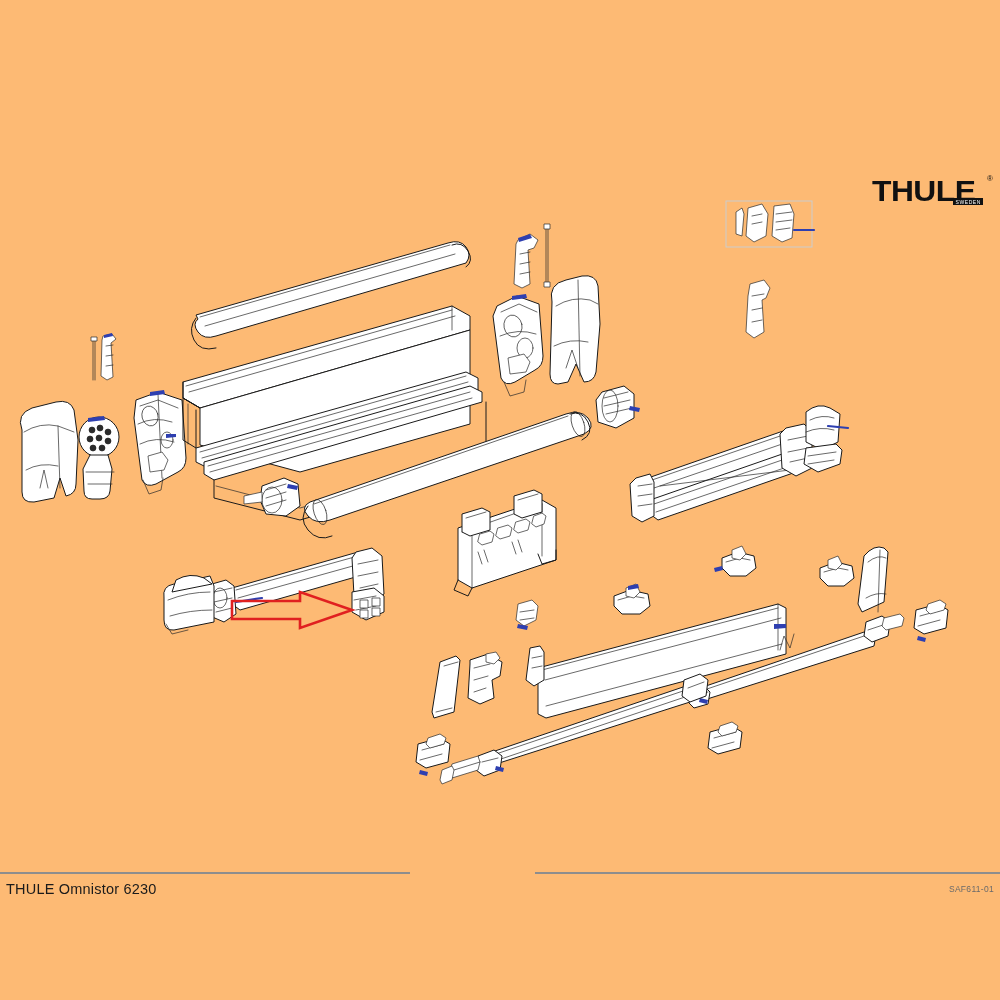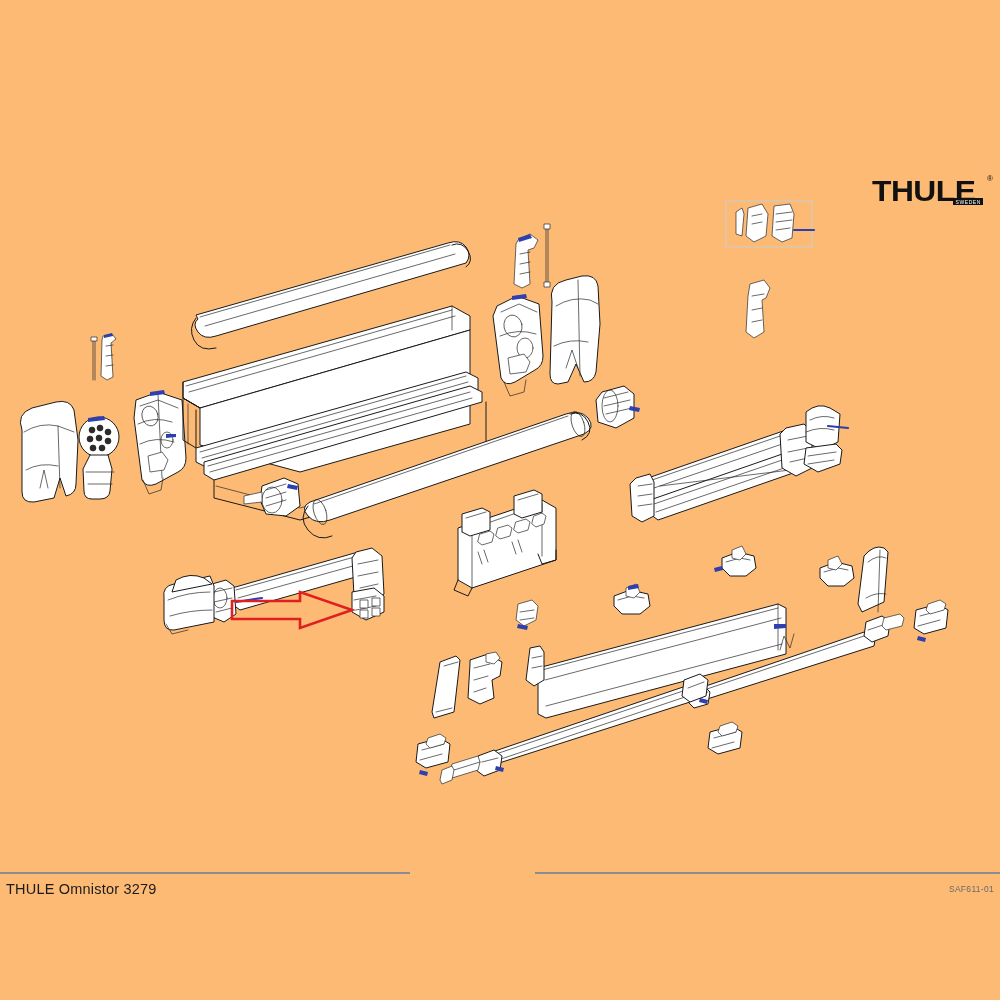--- a/index.html
+++ b/index.html
@@ -456,16 +456,16 @@
                L300 628
                L300 619
                L232 619
                Z"></path>
     </g>
 
   </svg>
 
   <div id="footer-rule-left"></div>
   <div id="footer-rule-right"></div>
-  <div id="footer-title">THULE Omnistor 3279</div>
+  <div id="footer-title">THULE Omnistor 6230</div>
   <div id="footer-code">SAF611-01</div>
 
 </div>
 
 </body></html>

